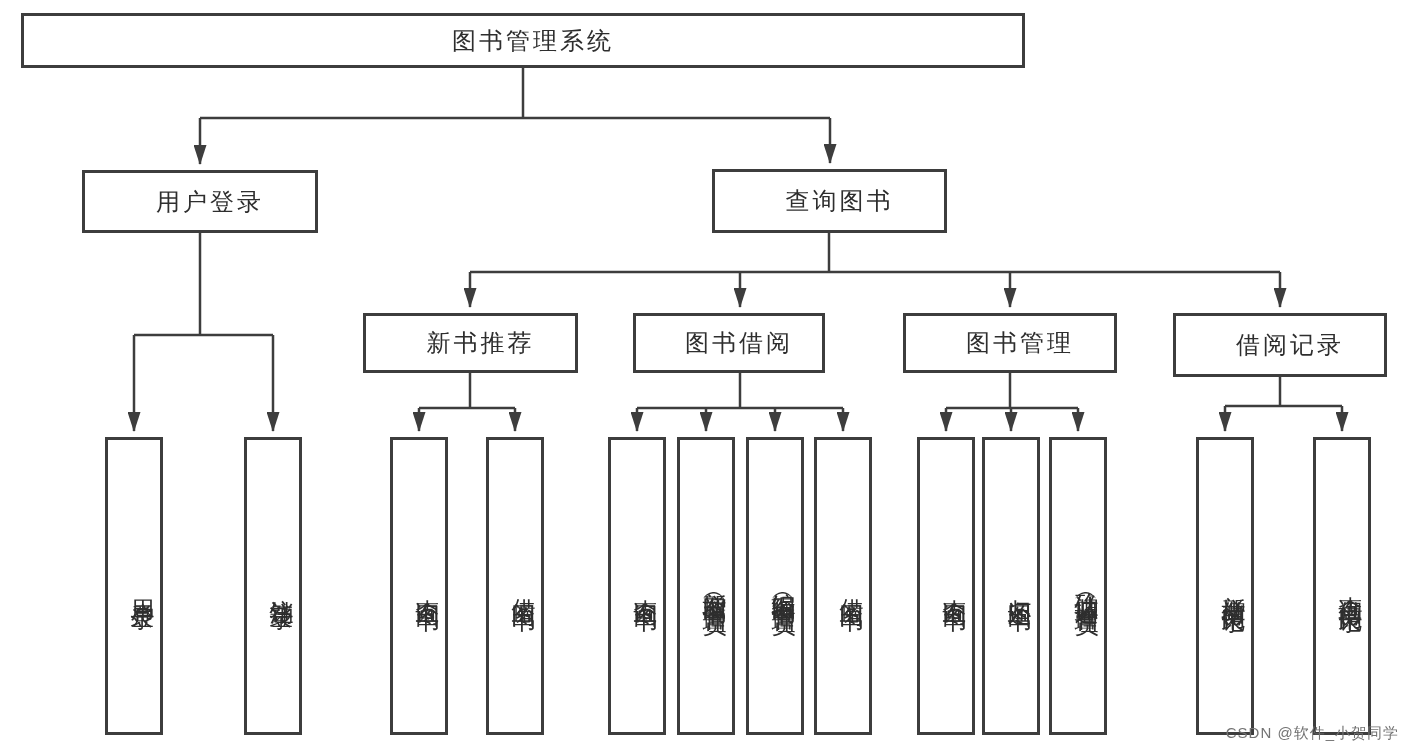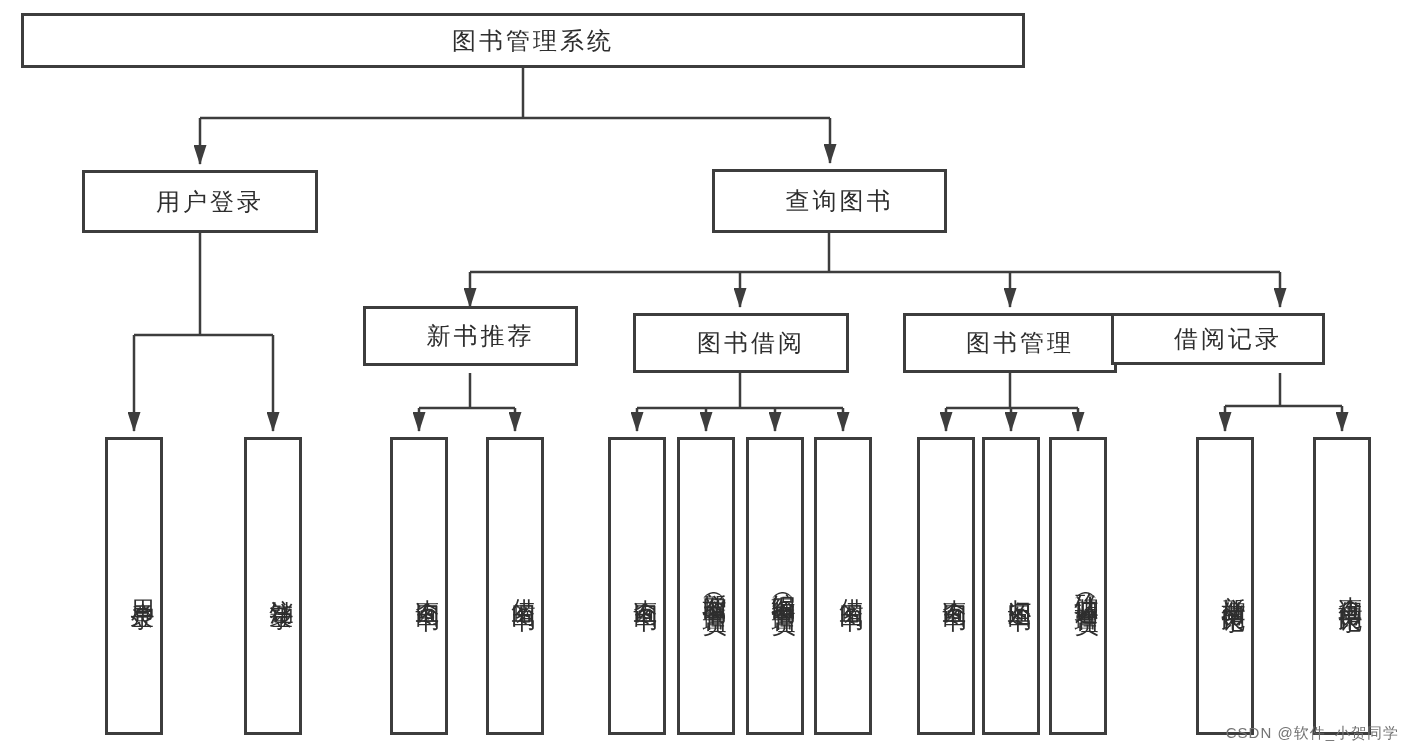--- a/index.html
+++ b/index.html
@@ -95,24 +95,24 @@
       <path d="M1225,406 V431" marker-end="url(#arrow)"></path>
       <path d="M1342,406 V431" marker-end="url(#arrow)"></path>
     </g>
   </svg>
 
   <div class="node hbox" style="left:21px;top:13px;width:1004px;height:55px;">图书管理系统</div>
 
   <div class="node hbox" style="left:82px;top:170px;width:236px;height:63px;">用户登录</div>
   <div class="node hbox" style="left:712px;top:169px;width:235px;height:64px;">查询图书</div>
 
-  <div class="node hbox" style="left:363px;top:306px;width:215px;height:60px;">新书推荐</div>
-  <div class="node hbox" style="left:633px;top:313px;width:216px;height:60px;">图书借阅</div>
+  <div class="node hbox" style="left:363px;top:313px;width:215px;height:60px;">新书推荐</div>
+  <div class="node hbox" style="left:633px;top:313px;width:192px;height:60px;">图书借阅</div>
   <div class="node hbox" style="left:903px;top:313px;width:214px;height:60px;">图书管理</div>
-  <div class="node hbox" style="left:1111px;top:313px;width:214px;height:52px;">借阅记录</div>
+  <div class="node hbox" style="left:1173px;top:313px;width:214px;height:64px;">借阅记录</div>
 
   <div class="node vbox" style="left:105px;top:437px;width:58px;height:298px;">用户登录</div>
   <div class="node vbox" style="left:244px;top:437px;width:58px;height:298px;">注销登录</div>
 
   <div class="node vbox" style="left:390px;top:437px;width:58px;height:298px;">查询图书</div>
   <div class="node vbox" style="left:486px;top:437px;width:58px;height:298px;">借阅图书</div>
 
   <div class="node vbox" style="left:608px;top:437px;width:58px;height:298px;">查询图书</div>
   <div class="node vbox" style="left:677px;top:437px;width:58px;height:298px;">新增图书（管理员）</div>
   <div class="node vbox" style="left:746px;top:437px;width:58px;height:298px;">编辑图书（管理员）</div>

